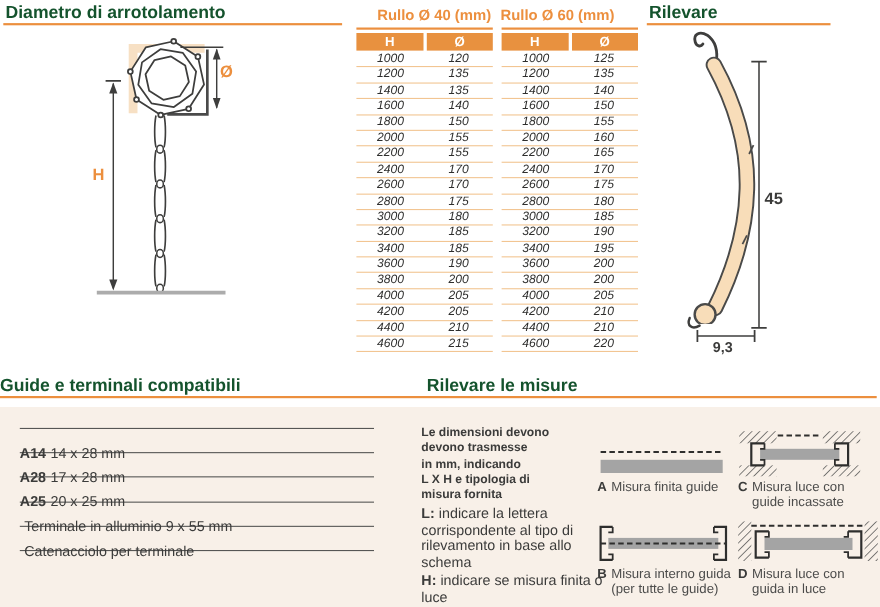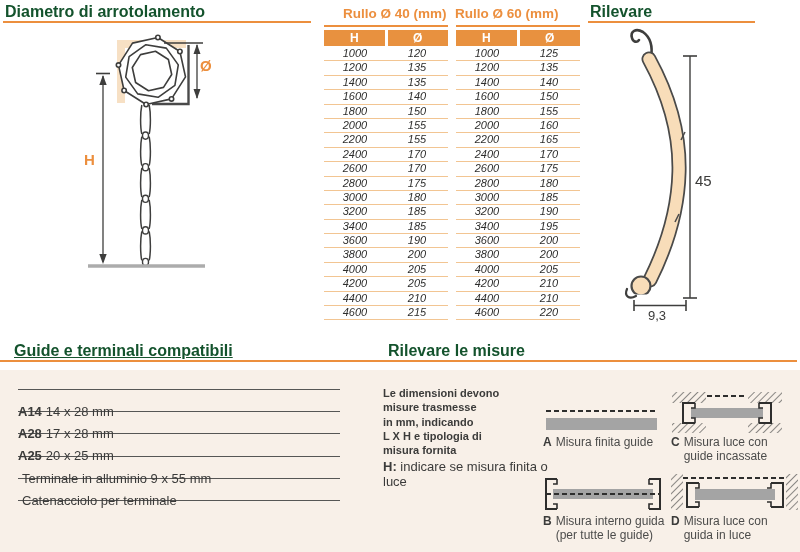--- a/index.html
+++ b/index.html
@@ -11,21 +11,21 @@
   .rule{position:absolute;height:2px;background:#EC8F3E;}
   
   .rtable{position:absolute;width:124px;}
   .rt-head{display:flex;gap:3px;height:16px;margin-bottom:1px;}
   .rt-hcell{flex:1;background:#E8913F;color:#fff;font-weight:bold;font-size:12px;
             text-align:center;line-height:16px;}
   .rt-row{display:flex;height:14.4px;box-sizing:border-box;border-bottom:1px solid #F2C592;font-style:italic;}
   .rt-cell{flex:1;text-align:center;font-size:11px;line-height:13.5px;color:#2E2E2D;}
   
   .dim-lbl{position:absolute;color:#EC8F3E;font-weight:bold;font-size:15px;}
-  .dark-lbl{position:absolute;color:#3B3B3A;font-weight:normal;}
+  .dark-lbl{position:absolute;color:#3B3B3A;font-weight:bold;}
   .legend{position:absolute;left:159px;top:128px;width:92px;font-size:12.5px;
           line-height:15px;color:#4C4C4B;}
   .leg-item + .leg-item{margin-top:9px;}
   .leg-sym{color:#EC8F3E;font-weight:bold;font-size:14px;margin-right:2px;}
   
   #panel{position:absolute;left:0;top:370px;width:800px;height:182px;background:#F8F0E8;}
   #guide-list{position:absolute;left:18px;top:389px;width:322px;border-bottom:1.5px solid #565655;}
   .g-item{height:22.2px;box-sizing:border-box;border-top:1.5px solid #565655;
           padding-top:14px;font-size:13px;color:#3B3B3A;}
   .g-code{font-weight:bold;margin-right:4px;}
@@ -336,21 +336,21 @@
 
     <g stroke="#3E3E3D">
       <line x1="634" y1="300" x2="634" y2="311" stroke-width="1.6"></line>
       <line x1="634" y1="305.5" x2="686" y2="305.5" stroke-width="1.4"></line>
       <line x1="686" y1="300" x2="686" y2="311" stroke-width="1.6"></line>
     </g>
   </svg>
   <div class="dark-lbl" style="left:695px;top:172px;font-size:15px;">45</div>
   <div class="dark-lbl" style="left:648px;top:308px;font-size:13px;">9,3</div>
 
-  <div class="abs h-main" style="left:14px;top:342px;text-decoration:underline;">Guide e terminali compatibili</div>
+  <div class="abs h-main" style="left:0;top:342px;">Guide e terminali compatibili</div>
   <div class="abs h-main" style="left:388px;top:342px;">Rilevare le misure</div>
   <div class="rule" style="left:0;top:360px;width:797px;"></div>
 
   <div id="panel"></div>
 
   <div id="guide-list">
 
       <div class="g-item">
         <span class="g-code">A14</span><span>14 x 28 mm</span>
       </div>
@@ -370,25 +370,29 @@
 
       <div class="g-item">
         <span class="g-code"></span><span>Catenacciolo per terminale</span>
       </div>
     </div>
 
   <div id="misure-col">
     <div>
 
     <div class="m-intro-line">Le dimensioni devono</div>
-        <div class="m-intro-line">misure trasmesse</div>
+        <div class="m-intro-line">devono trasmesse</div>
         <div class="m-intro-line">in mm, indicando</div>
         <div class="m-intro-line">L X H e tipologia di</div>
         <div class="m-intro-line">misura fornita</div>
       </div>
+    <div class="m-para">
+      <span class="m-blabel">L:</span>
+      <span>indicare la lettera corrispondente al tipo di rilevamento in base allo schema</span>
+    </div>
     <div class="m-para">
       <span class="m-blabel">H:</span>
       <span>indicare se misura finita o luce</span>
     </div>
   </div>
 
   <svg class="abs" style="left:545px;top:405px;" width="113" height="28" viewBox="0 0 113 28">
     <line x1="1" y1="6" x2="112" y2="6" stroke="#2E2E2D" stroke-width="1.8" stroke-dasharray="5,3"></line>
     <rect x="1" y="13" width="111" height="12" fill="#A4A4A4"></rect>
   </svg>

